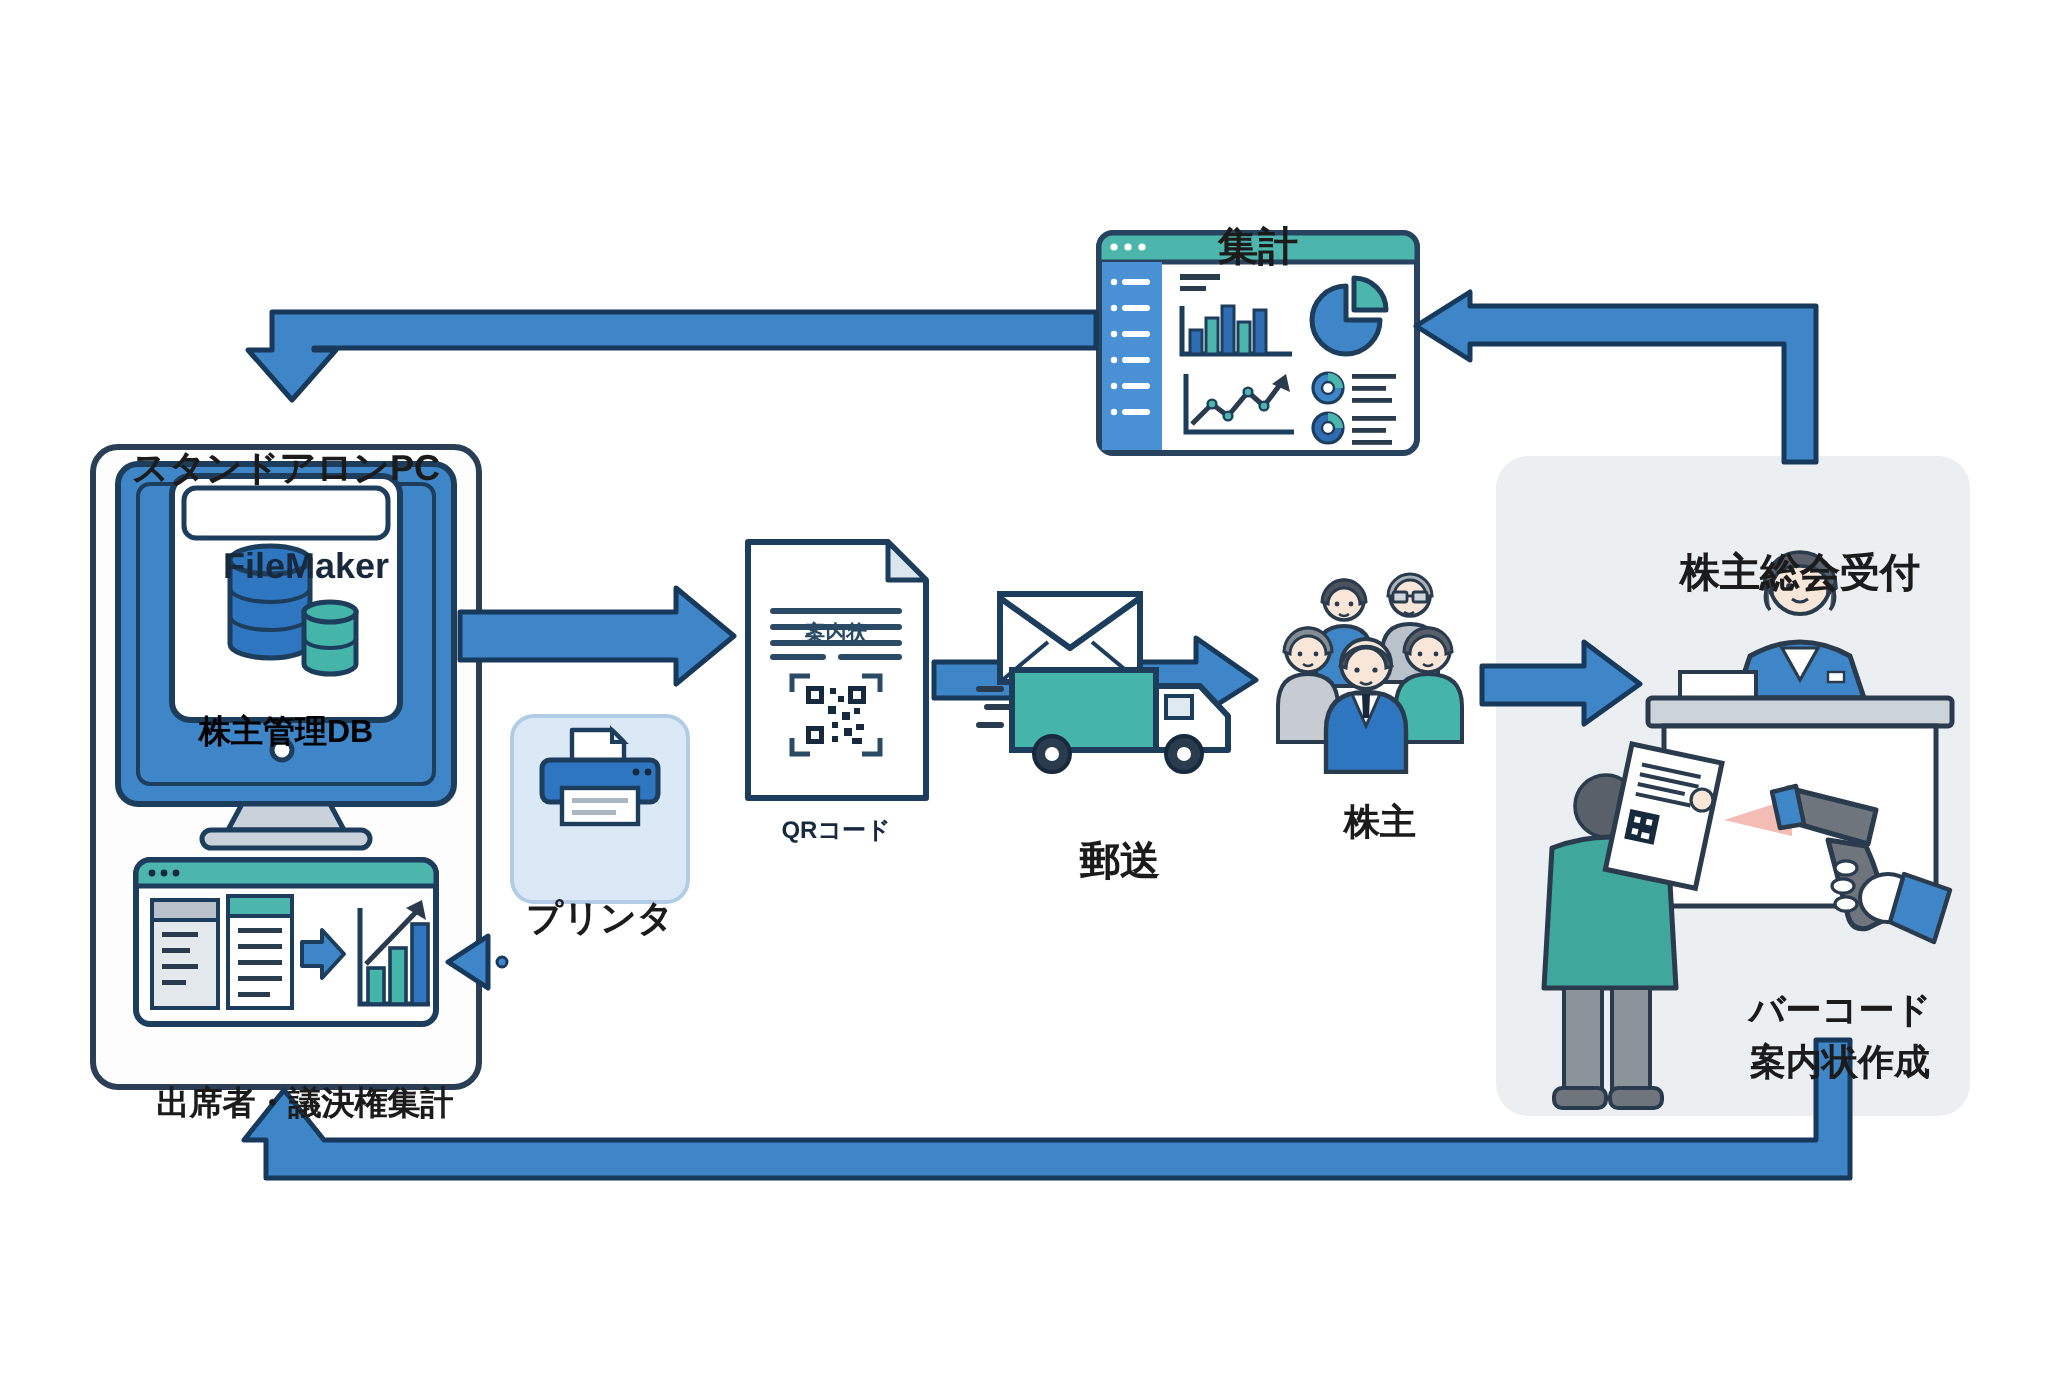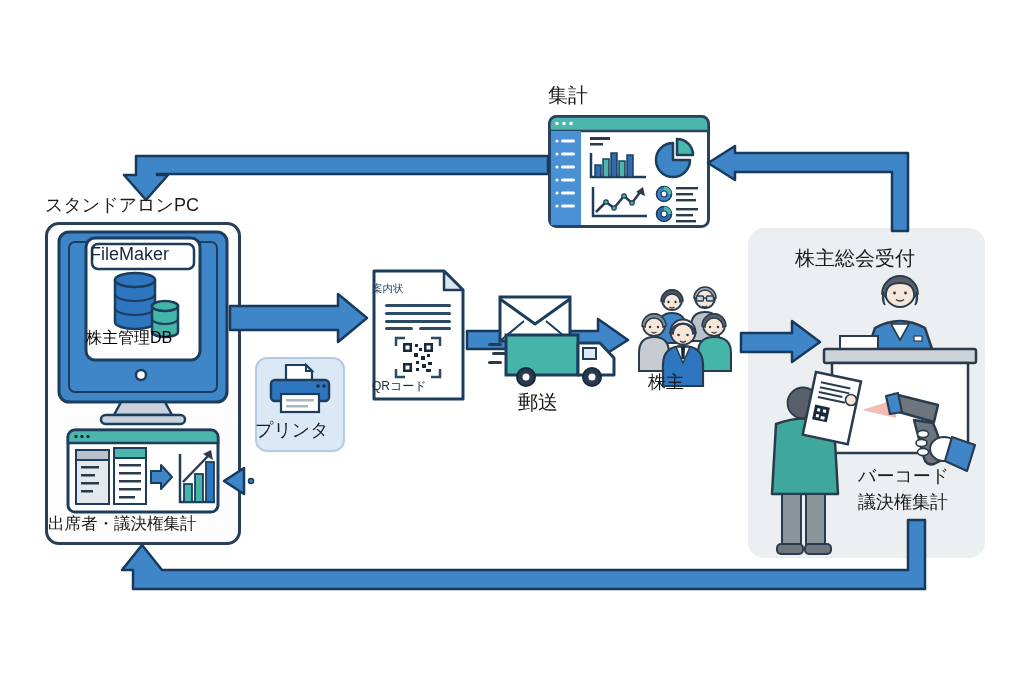--- a/index.html
+++ b/index.html
@@ -1,20 +1,20 @@
 <!DOCTYPE html>
 <html><head>
 <meta charset="utf-8">
 <style>
   html,body{margin:0;padding:0;background:#fff;}
   #stage{position:relative;width:1024px;height:700px;background:#ffffff;overflow:hidden;
          font-family:"Liberation Sans","DejaVu Sans",sans-serif;}
   .abs{position:absolute;}
-  .label{position:absolute;font-weight:normal;color:#1b1b1b;line-height:1.2;
-         font-family:"Liberation Sans","DejaVu Sans",sans-serif;white-space:nowrap;}
+  .label{position:absolute;font-weight:bold;color:#1b1b1b;text-align:center;line-height:1.2;
+         font-family:"Liberation Sans","DejaVu Sans",sans-serif;white-space:nowrap;margin-top:29px;}
   .panel{position:absolute;box-sizing:border-box;}
   #pc-panel{left:45px;top:222px;width:196px;height:323px;background:#fdfdfd;
             border:3px solid #2a3f55;border-radius:14px;}
   #reception-panel{left:748px;top:228px;width:237px;height:330px;background:#eceff2;border-radius:16px;}
   #printer-panel{left:255px;top:357px;width:90px;height:95px;background:#dbe9f6;
                  border:2px solid #b3cce6;border-radius:12px;}
   svg{display:block;}
 </style>
 </head>
 <body>
@@ -365,15 +365,15 @@
   <div class="label" style="left:372px;top:379px;width:92px;font-size:12px;color:#17293d;">QRコード</div>
 
 
   <div class="label" style="left:518px;top:390px;width:84px;font-size:20px;">郵送</div>
 
   <div class="label" style="left:648px;top:372px;width:84px;font-size:18px;">株主</div>
 
   <div class="label" style="left:795px;top:246px;width:210px;font-size:20px;">株主総会受付</div>
 
   <div class="label" style="left:858px;top:466px;width:124px;font-size:18px;">バーコード</div>
-  <div class="label" style="left:858px;top:492px;width:124px;font-size:18px;">議決権集計</div>
+  <div class="label" style="left:858px;top:492px;width:124px;font-size:18px;">案内状作成</div>
 
 </div>
 
 </body></html>

